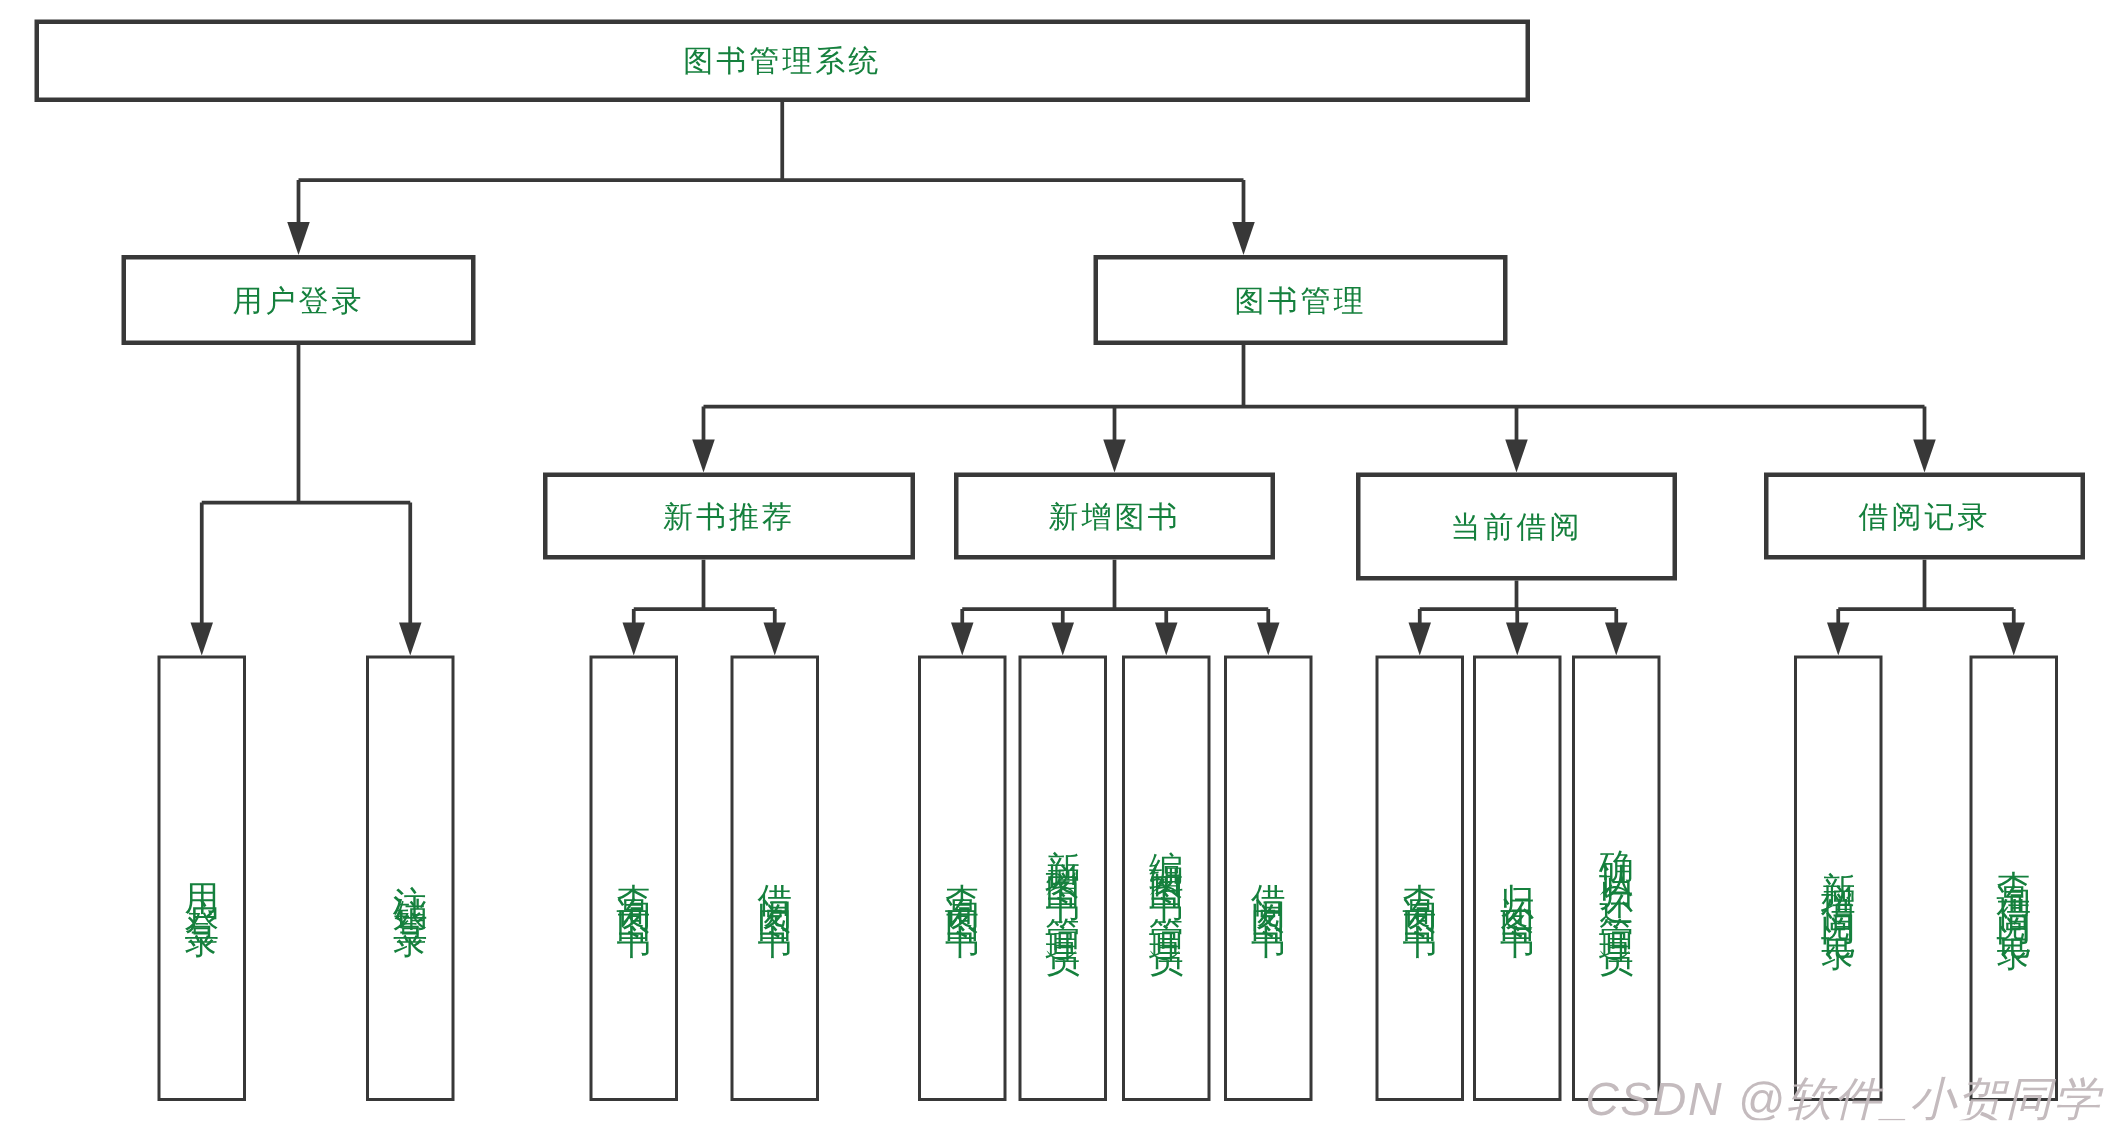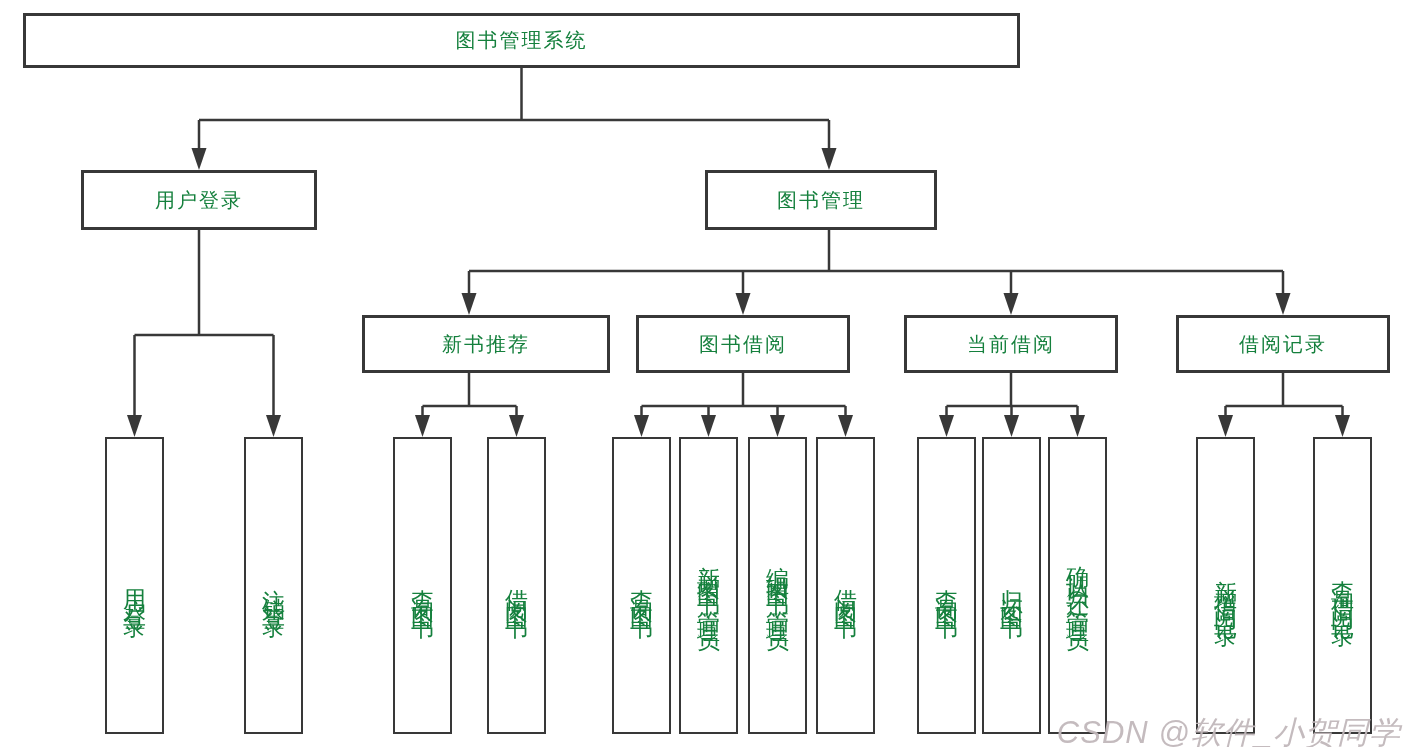--- a/index.html
+++ b/index.html
@@ -102,25 +102,25 @@
       <polygon points="1004,415 1019,415 1011.5,437"></polygon>
       <polygon points="1070,415 1085,415 1077.5,437"></polygon>
       <polygon points="1218,415 1233,415 1225.5,437"></polygon>
       <polygon points="1335,415 1350,415 1342.5,437"></polygon>
     </g>
   </svg>
 
   <div class="node h-node" style="left:23px; top:13px; width:997px; height:55px;">图书管理系统</div>
 
   <div class="node h-node" style="left:81px; top:170px; width:236px; height:60px;">用户登录</div>
-  <div class="node h-node" style="left:705px; top:170px; width:232px; height:60px;">图书管理</div>
+  <div class="node h-node" style="left:729px; top:170px; width:276px; height:60px;">图书管理</div>
 
   <div class="node h-node" style="left:362px; top:315px; width:248px; height:58px;">新书推荐</div>
-  <div class="node h-node" style="left:636px; top:315px; width:214px; height:58px;">图书借阅</div>
-  <div class="node h-node" style="left:904px; top:315px; width:214px; height:58px;">当前借阅</div>
+  <div class="node h-node" style="left:636px; top:315px; width:214px; height:58px;">新增图书</div>
+  <div class="node h-node" style="left:904px; top:315px; width:214px; height:72px;">当前借阅</div>
   <div class="node h-node" style="left:1176px; top:315px; width:214px; height:58px;">借阅记录</div>
 
   <div class="node v-node" style="left:105px; top:437px; width:59px; height:297px;">用户登录</div>
   <div class="node v-node" style="left:244px; top:437px; width:59px; height:297px;">注销登录</div>
 
   <div class="node v-node" style="left:393px; top:437px; width:59px; height:297px;">查询图书</div>
   <div class="node v-node" style="left:487px; top:437px; width:59px; height:297px;">借阅图书</div>
 
   <div class="node v-node" style="left:612px; top:437px; width:59px; height:297px;">查询图书</div>
   <div class="node v-node" style="left:679px; top:437px; width:59px; height:297px;">新增图书（管理员）</div>

